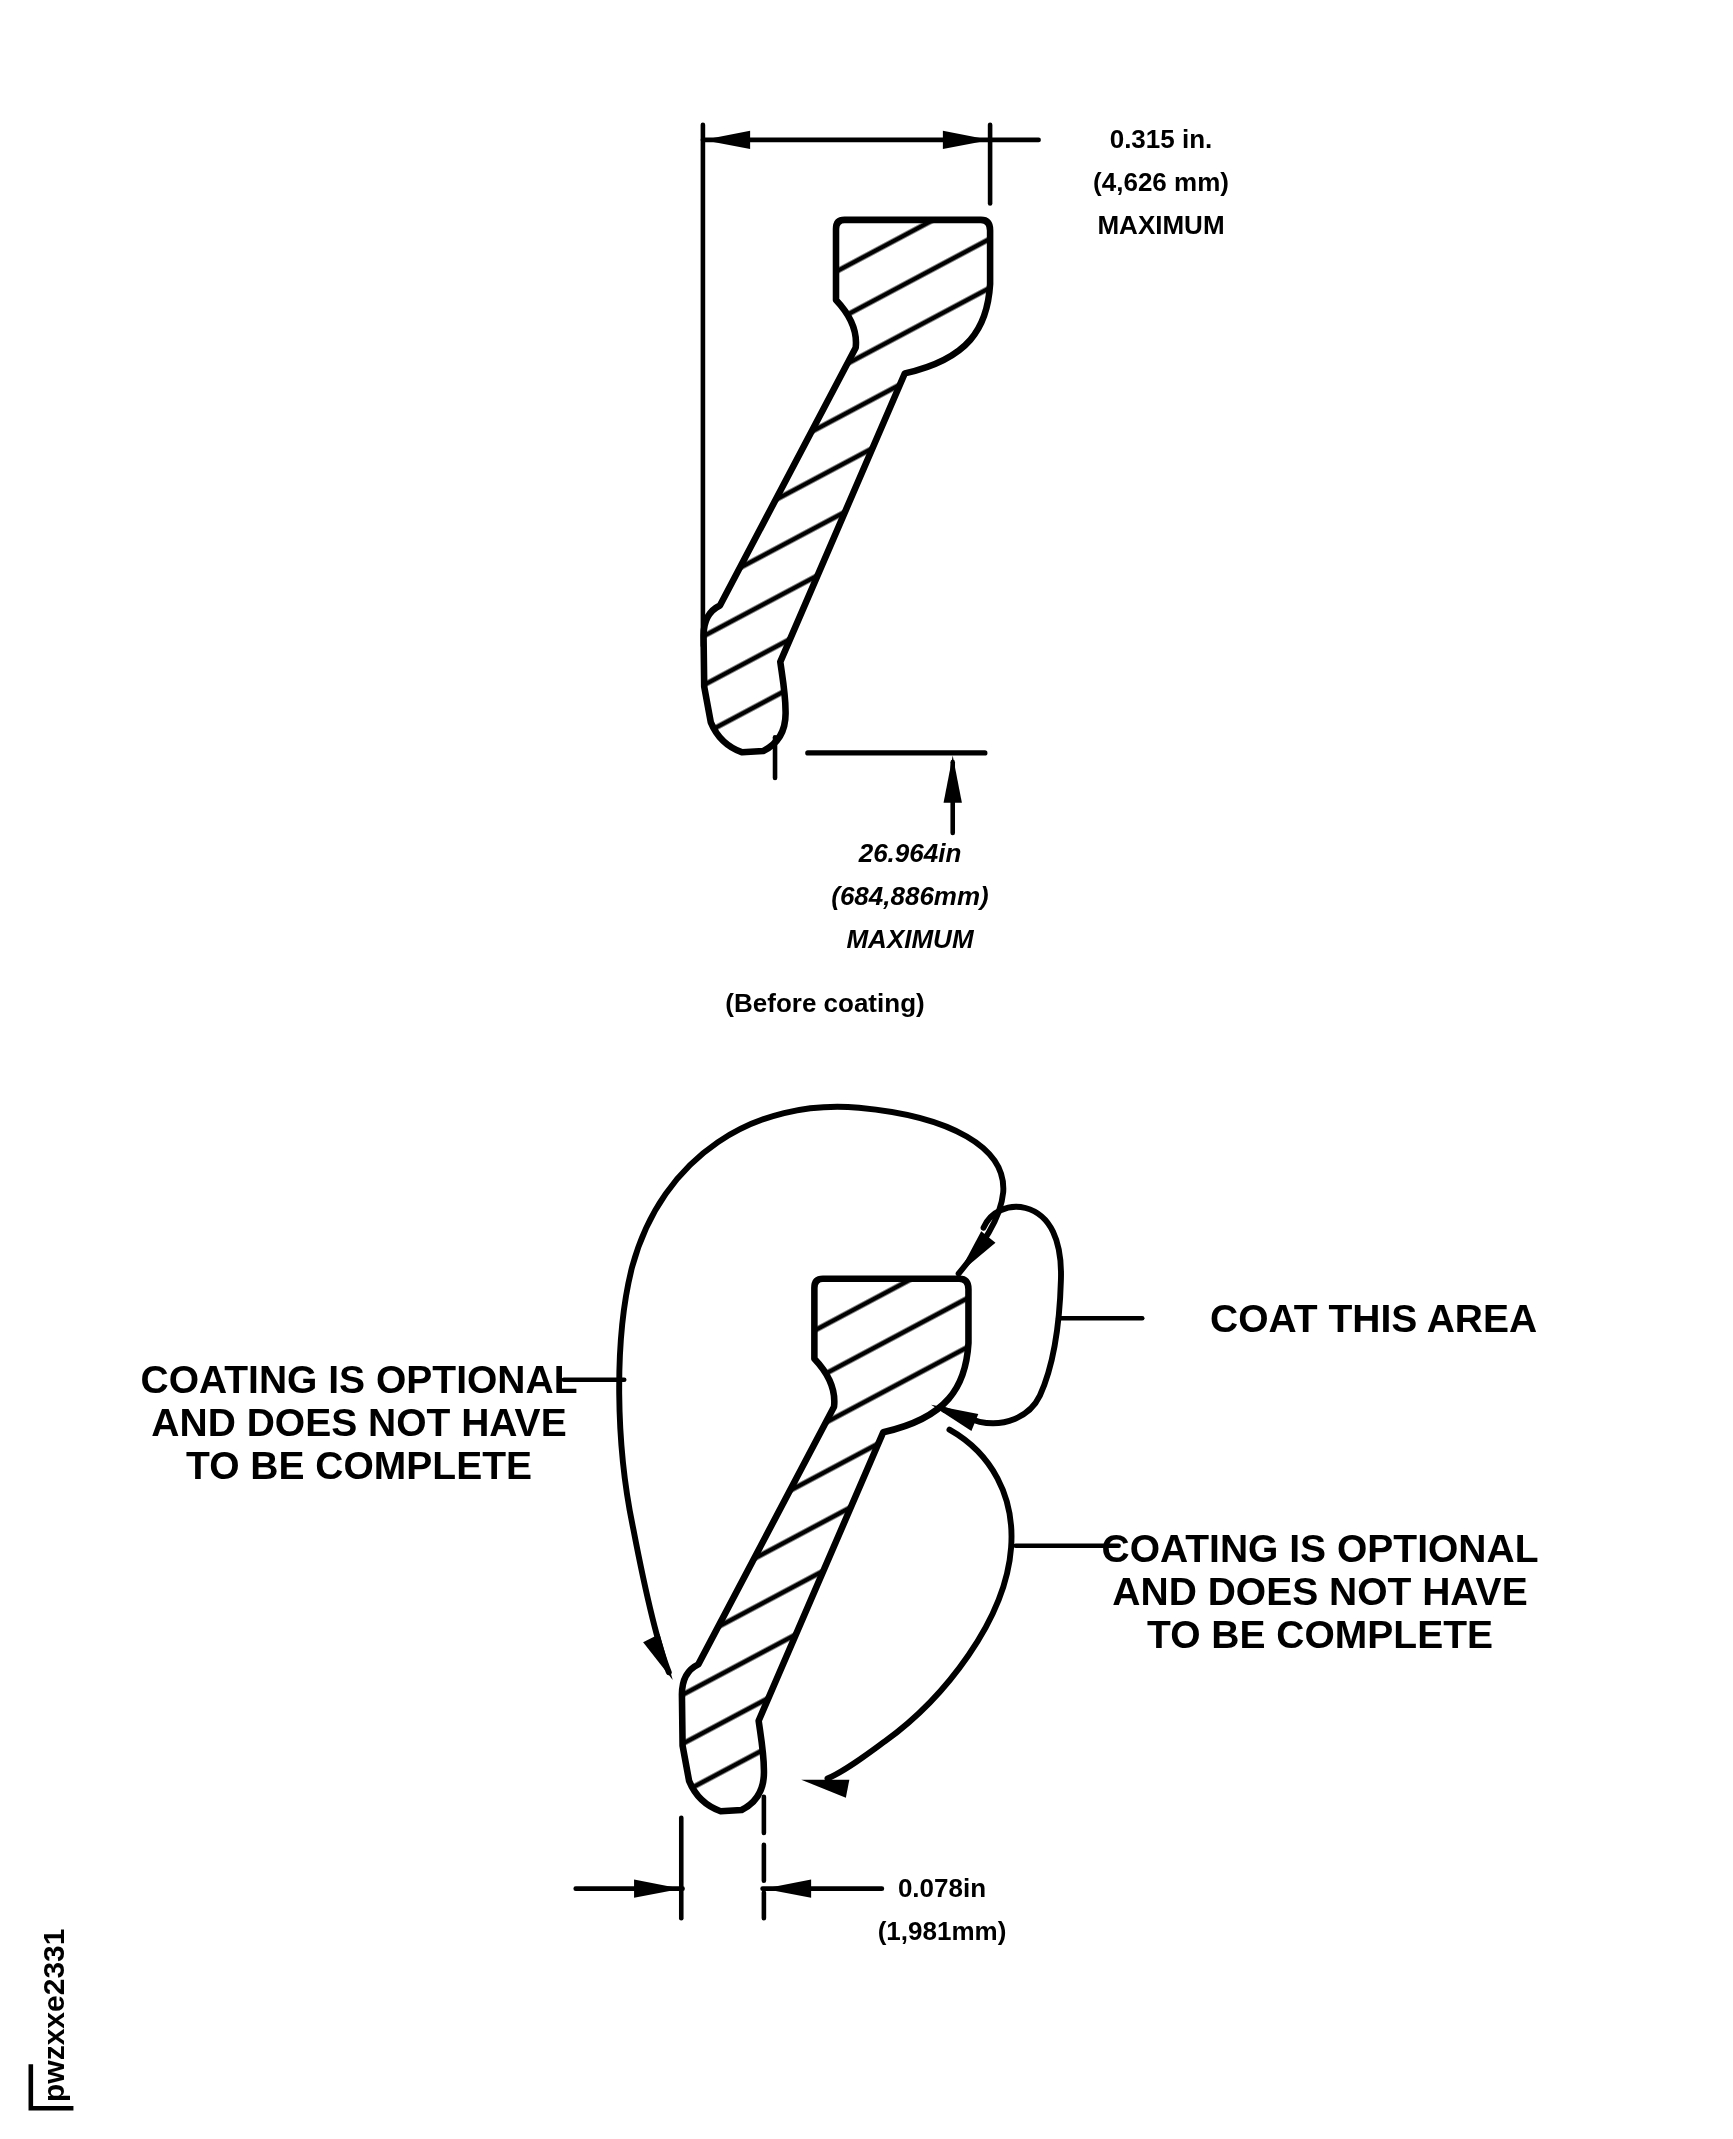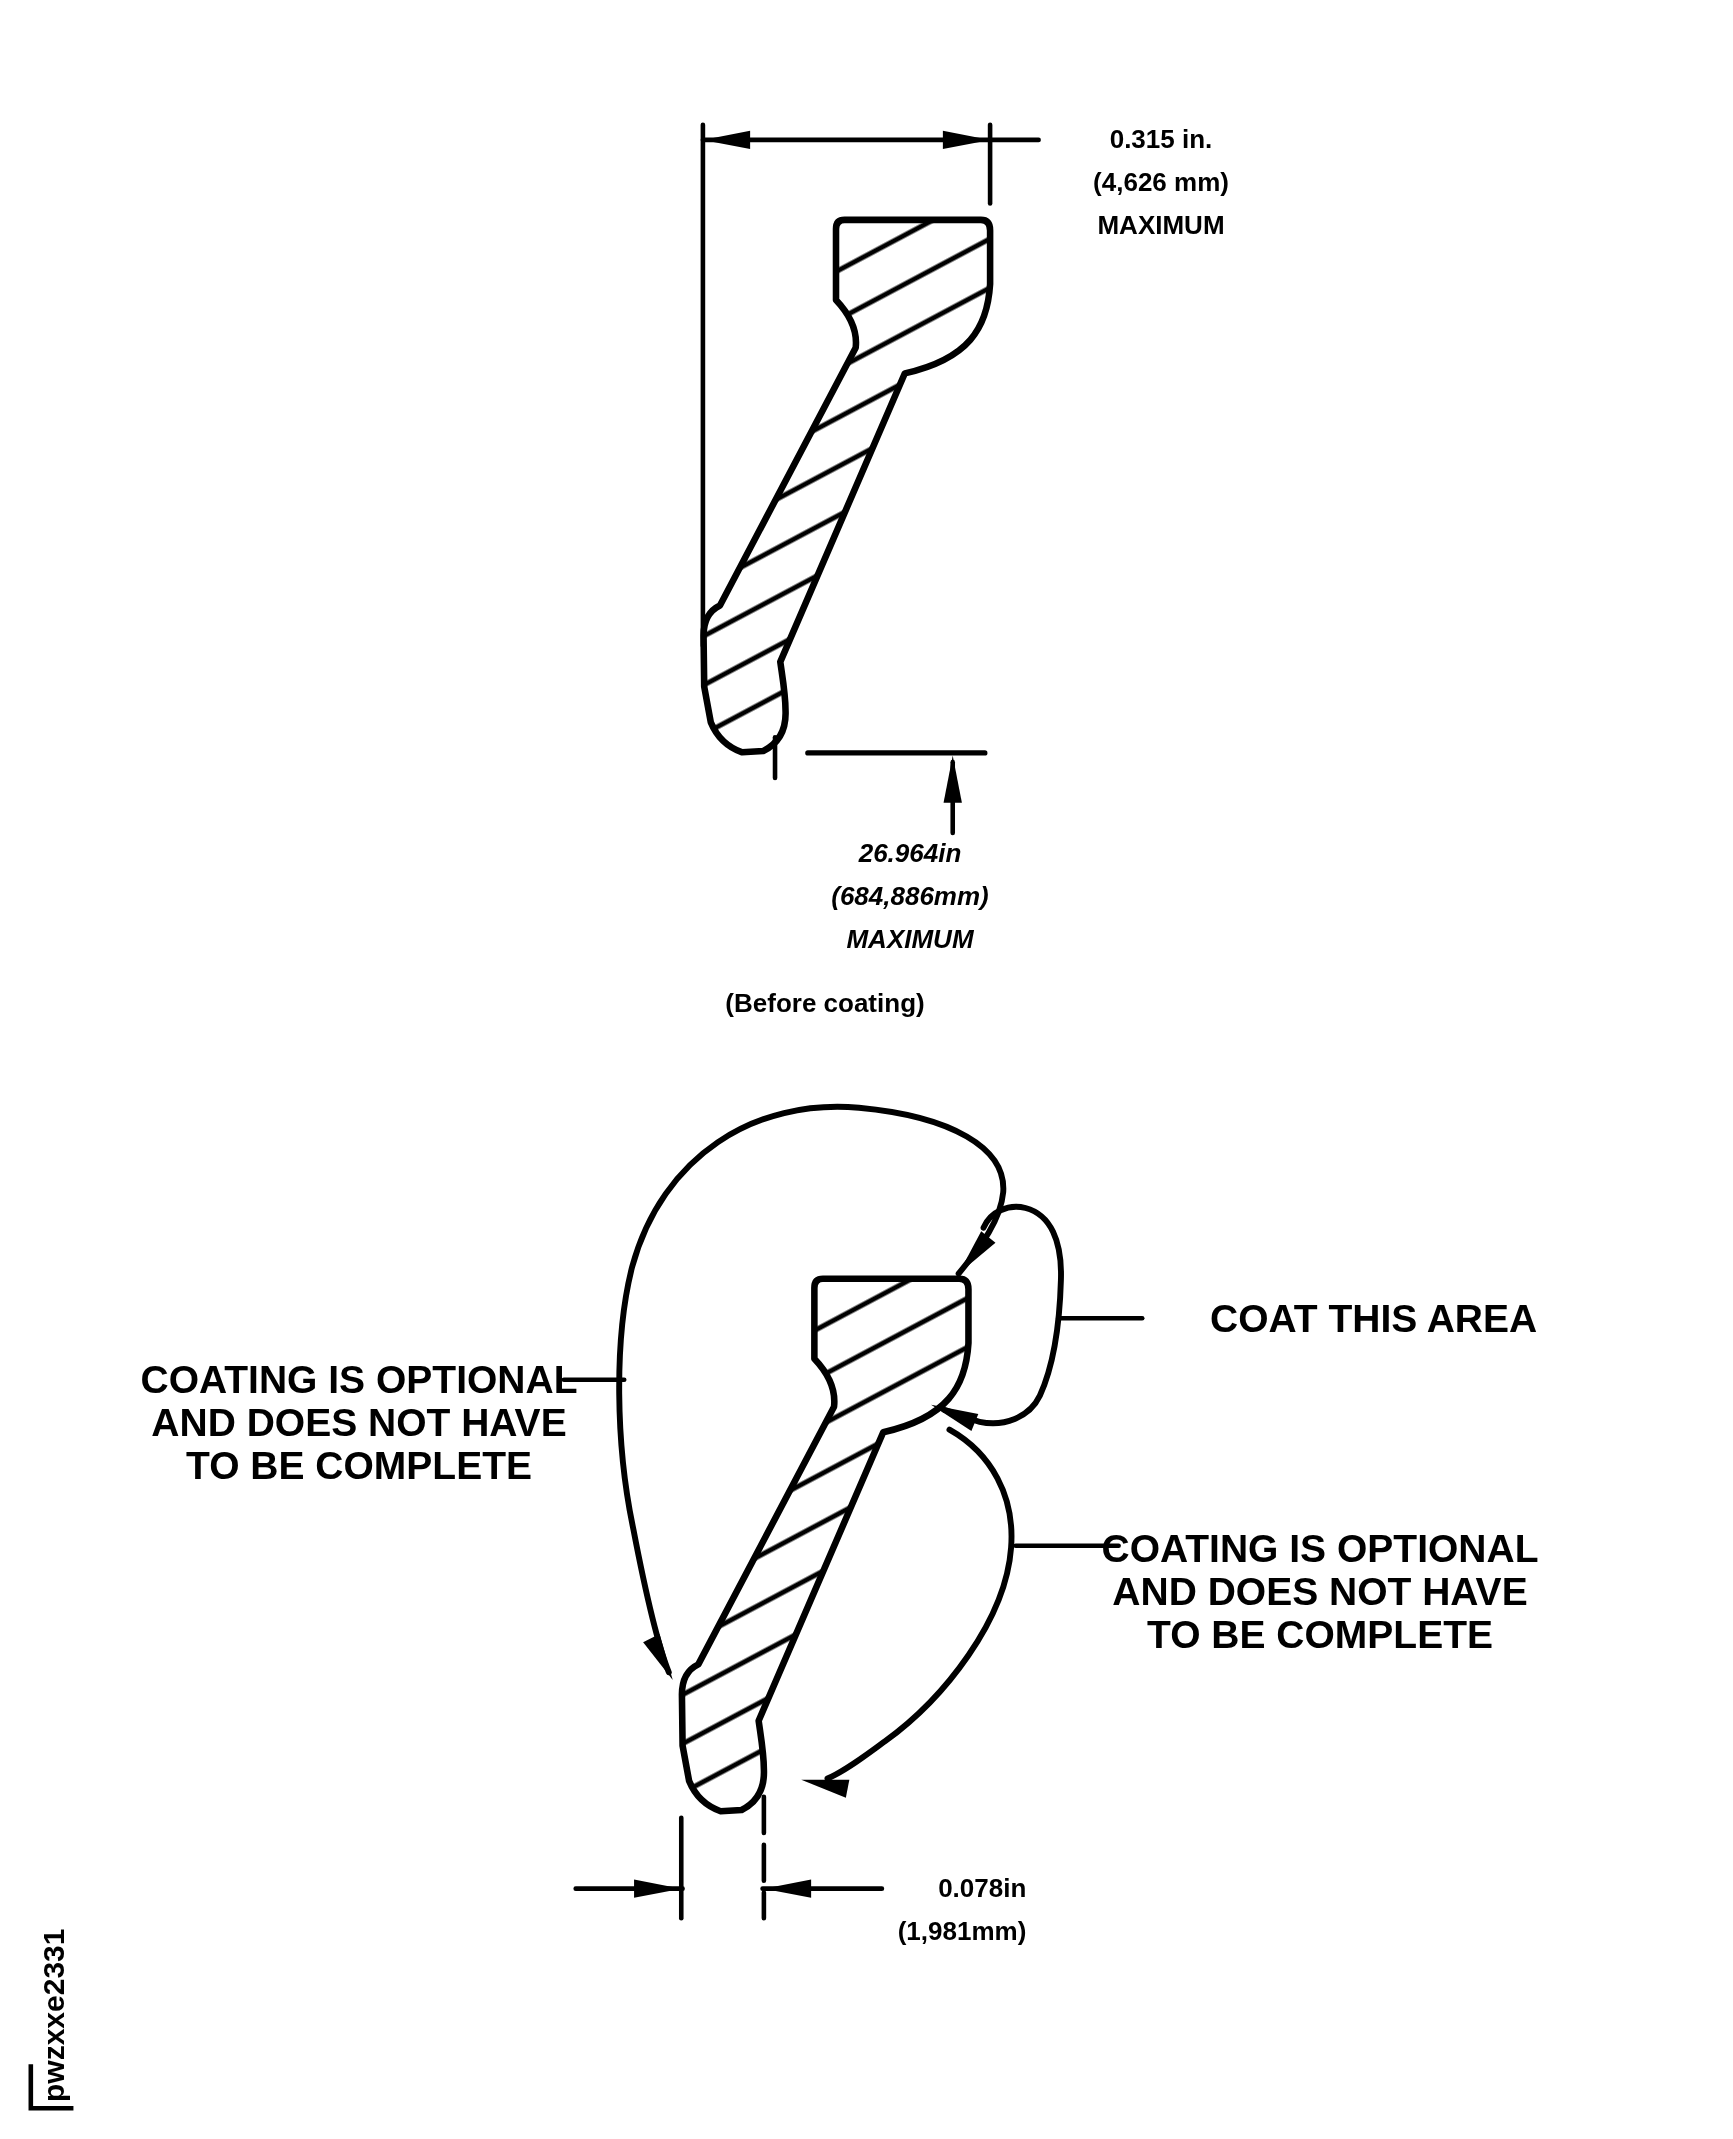--- a/index.html
+++ b/index.html
@@ -118,21 +118,21 @@
   </div>
 
   <div class="txt notetxt" style="left:1210px;top:1297px;">COAT THIS AREA</div>
 
   <div class="txt notetxt center" style="left:1320px;top:1527px;">
     <div>COATING IS OPTIONAL</div>
     <div>AND DOES NOT HAVE</div>
     <div>TO BE COMPLETE</div>
   </div>
 
-  <div class="txt dimtxt center" style="left:962px;top:1867px;text-align:right;">
+  <div class="txt dimtxt center" style="left:942px;top:1867px;">
     <div>0.078in</div>
     <div>(1,981mm)</div>
   </div>
 
   <div class="watermark" style="left:37px;top:2102px;">pwzxxe2331</div>
 
 </div>
 
 
 </body></html>

